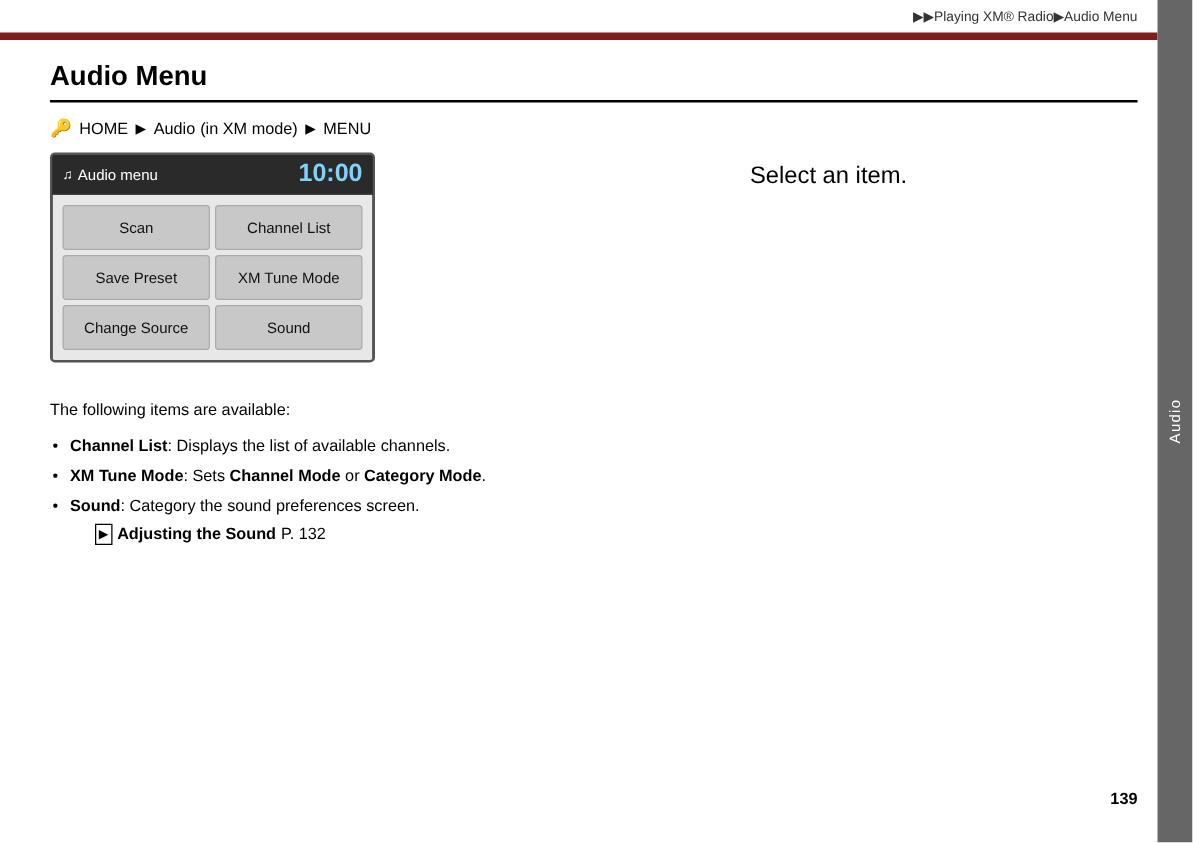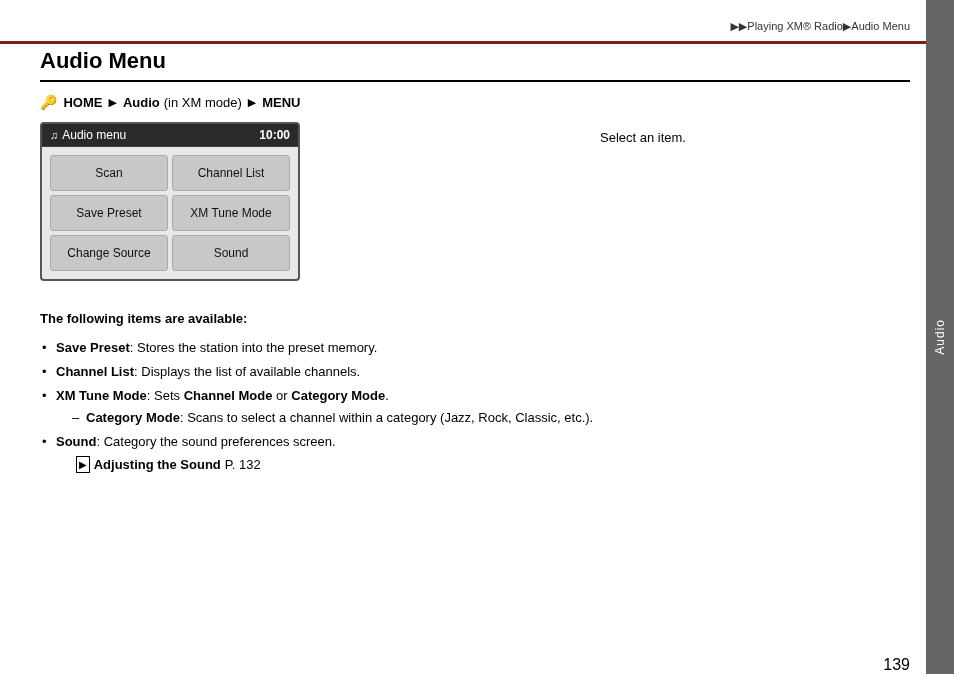--- a/index.html
+++ b/index.html
@@ -30,42 +30,42 @@
       color: #fff;
       font-size: 12px;
       writing-mode: vertical-rl;
       transform: rotate(180deg);
       letter-spacing: 1px;
     }
 
     
     .breadcrumb-bar {
       position: absolute;
-      top: 12px;
+      top: 0;
       right: 28px;
       left: 0;
       height: 32px;
-      border-bottom: 3px solid #7f1d1d;
+      border-bottom: 6px solid #7f1d1d;
       display: flex;
       align-items: center;
       justify-content: flex-end;
       padding-right: 16px;
     }
     .breadcrumb-text {
       font-size: 11px;
       color: #333;
     }
 
     
     .page-number {
       position: absolute;
-      bottom: 0;
+      bottom: 28px;
       right: 44px;
-      font-size: 16px;
-      font-weight: normal;
+      font-size: 13px;
+      font-weight: bold;
     }
 
     
     .main-content {
       position: absolute;
       top: 32px;
       left: 40px;
       right: 44px;
       bottom: 40px;
     }
@@ -92,21 +92,21 @@
     }
     .nav-home-icon {
       font-size: 14px;
       margin-right: 2px;
     }
     .nav-arrow {
       font-size: 11px;
       margin: 0 2px;
     }
     .nav-bold {
-      font-weight: bold;
+      font-weight: normal;
     }
 
     
     .screen-container {
       float: left;
       margin-right: 20px;
       margin-bottom: 12px;
     }
     .screen {
       width: 260px;
@@ -131,23 +131,23 @@
       gap: 4px;
     }
     .screen-header-icon {
       font-size: 11px;
     }
     .screen-header-title {
       font-size: 12px;
       color: #fff;
     }
     .screen-header-time {
-      font-size: 12px;
+      font-size: 20px;
       font-weight: bold;
-      color: #ffffff;
+      color: #7dd3fc;
     }
     .screen-body {
       background: #e8e8e8;
       padding: 8px;
     }
     .screen-grid {
       display: grid;
       grid-template-columns: 1fr 1fr;
       gap: 4px;
     }
@@ -157,21 +157,21 @@
       border-radius: 3px;
       text-align: center;
       padding: 10px 6px;
       font-size: 12px;
       color: #111;
       cursor: pointer;
     }
 
     
     .select-item-text {
-      font-size: 13px;
+      font-size: 19px;
       margin-top: 8px;
       float: left;
       margin-left: 280px;
       clear: none;
     }
 
     
     .clearfix::after {
       content: '';
       display: table;
@@ -180,21 +180,20 @@
 
     
     .description {
       clear: both;
       margin-top: 16px;
       font-size: 13px;
       line-height: 1.6;
     }
     .description p {
       margin-bottom: 8px;
-      font-weight: bold;
     }
     .bullet-list {
       list-style: none;
       padding-left: 0;
     }
     .bullet-list > li {
       padding-left: 16px;
       position: relative;
       margin-bottom: 4px;
       line-height: 1.55;
@@ -290,35 +289,29 @@
       </div>
     </div>
     <span class="select-item-text">Select an item.</span>
   </div>
 
   <div class="description">
     <p>The following items are available:</p>
     <ul class="bullet-list">
 
 
-      <li>
-        <span class="text-bold">Save Preset</span><span>: Stores the station into the preset memory.</span>
-      </li>
 
 
       <li>
         <span class="text-bold">Channel List</span><span>: Displays the list of available channels.</span>
       </li>
 
       <li>
         <span class="text-bold">XM Tune Mode</span><span>: Sets </span><span class="text-bold">Channel Mode</span><span> or </span><span class="text-bold">Category Mode</span><span>.</span>
         <ul class="sub-list">
-          <li>
-            <span class="text-bold">Category Mode</span><span>: Scans to select a channel within a category (Jazz, Rock, Classic, etc.).</span>
-          </li>
         </ul>
       </li>
 
       <li>
         <span class="text-bold">Sound</span><span>: Category the sound preferences screen.</span>
         <div class="ref-link">
           <span class="ref-icon">▶</span>
           <span class="text-bold">Adjusting the Sound</span>
           <span>P. 132</span>
         </div>

